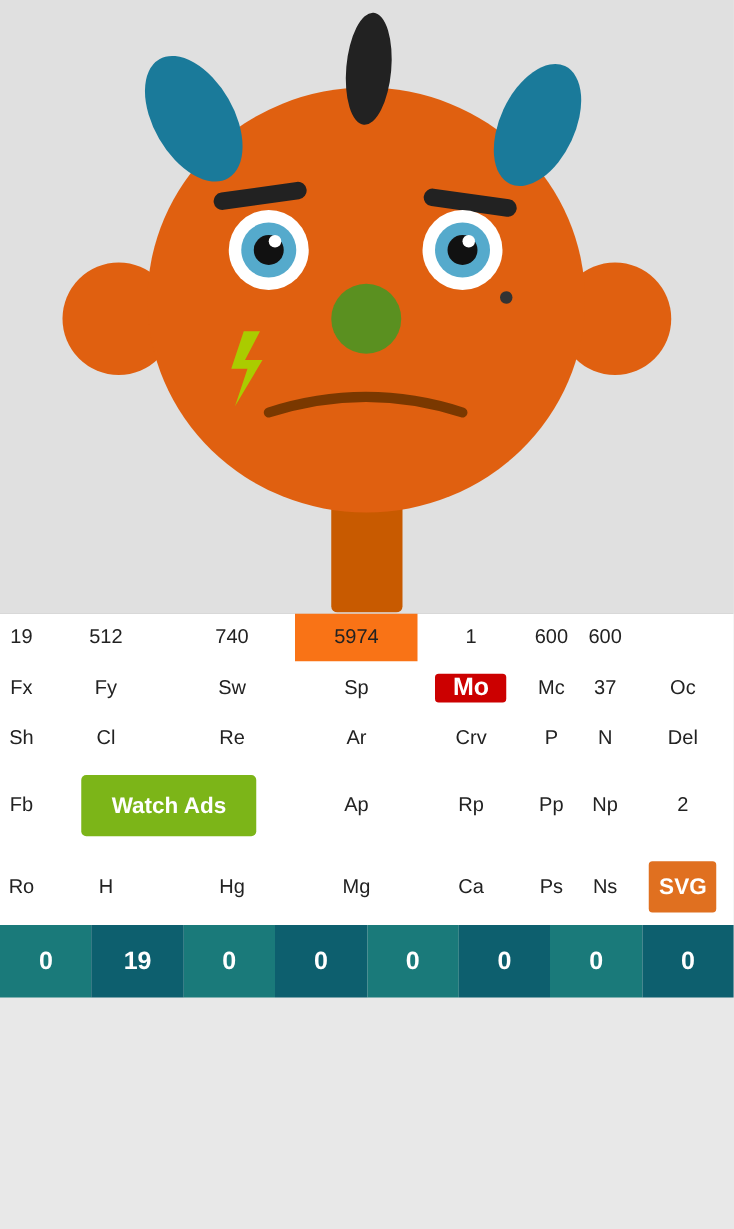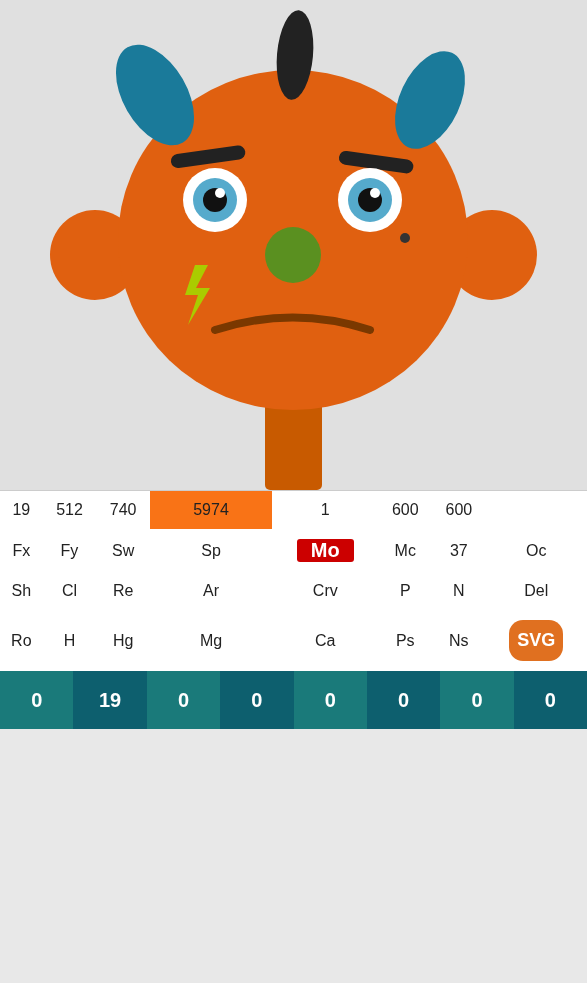--- a/index.html
+++ b/index.html
@@ -72,21 +72,21 @@
       border-radius: 3px;
       display: inline-block;
     }
 
     .btn-svg {
       background: #e07020;
       color: white;
       font-size: 18px;
       font-weight: bold;
       padding: 10px 8px;
-      border-radius: 14px;
+      border-radius: 3px;
       display: inline-block;
     }
 
     
     #score-bar {
       display: flex;
       width: 587px;
       height: 58px;
     }
 
@@ -192,20 +192,31 @@
       <td>Sh</td>
       <td>Cl</td>
       <td>Re</td>
       <td>Ar</td>
       <td>Crv</td>
       <td>P</td>
       <td>N</td>
       <td>Del</td>
     </tr>
 
+    <tr>
+      <td>Fb</td>
+      <td colspan="2">
+        <button class="btn-watch-ads">Watch Ads</button>
+      </td>
+      <td>Ap</td>
+      <td>Rp</td>
+      <td>Pp</td>
+      <td>Np</td>
+      <td>2</td>
+    </tr>
 
     <tr>
       <td>Ro</td>
       <td>H</td>
       <td>Hg</td>
       <td>Mg</td>
       <td>Ca</td>
       <td>Ps</td>
       <td>Ns</td>
       <td><span class="btn-svg">SVG</span></td>

